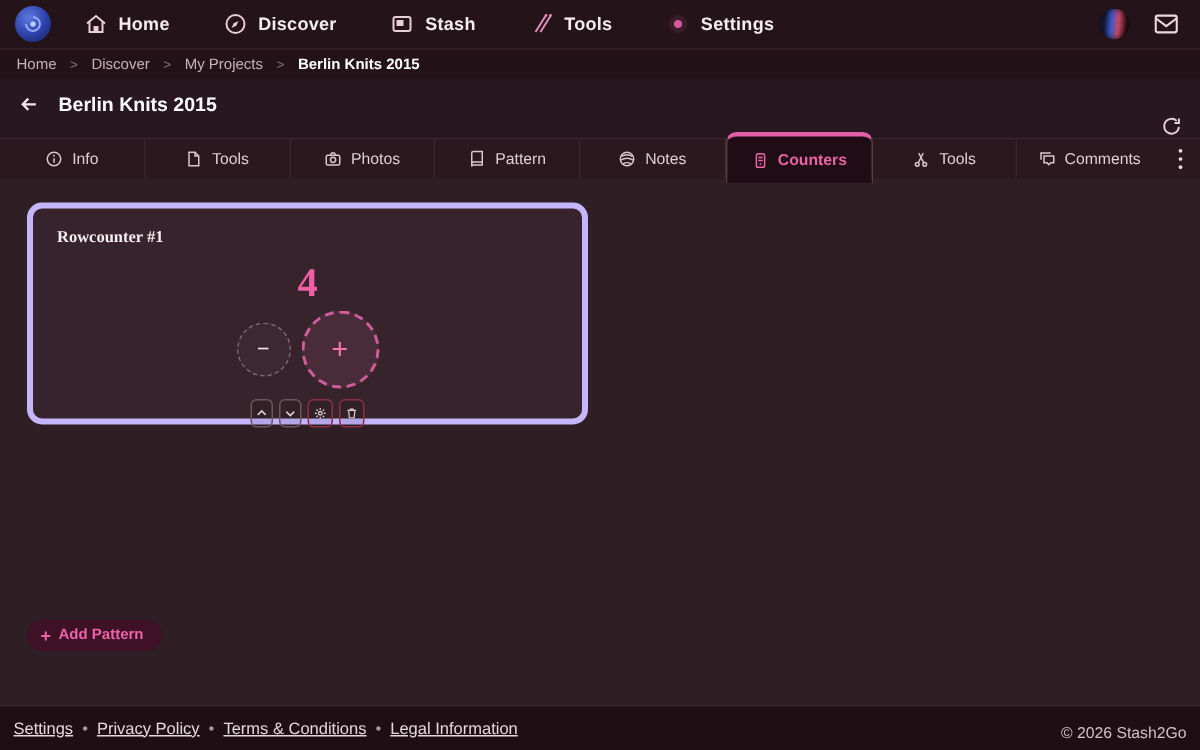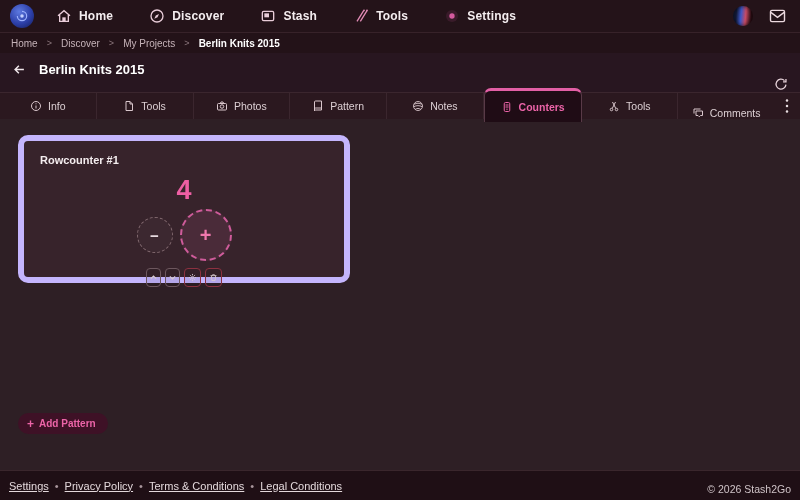--- a/index.html
+++ b/index.html
@@ -89,24 +89,25 @@
   .tab-more {
     flex: 0 0 26px; display: flex; align-items: center; justify-content: center;
     background: #2b181f; color: #e8dde1; cursor: pointer;
   }
   .tab-more svg { width: 4px; height: 14px; }
 
   
   .content { position: relative; height: 358px; background: #2e1f25; }
   .counter-card {
     position: absolute; left: 18px; top: 16px;
-    width: 332px; height: 148px;
+    width: 374px; height: 148px;
     background: #37232b;
-    border: 6px solid #c4b5fd; border-radius: 10px;
+    border: 4px solid #c4b5fd; border-radius: 10px;
     padding: 13px 16px 0;
+    font-family: Liberation Serif, serif;
   }
   .card-title { font-size: 11px; font-weight: bold; color: #f4edef; }
   .counter-value {
     text-align: center; font-size: 27px; line-height: 28px;
     font-weight: bold; color: #ee5fa4; margin-top: 10px;
   }
   .circle-row {
     display: flex; align-items: center; justify-content: center;
     gap: 7px; margin-top: 5px;
   }
@@ -316,21 +317,21 @@
     <div class="tab">
       <span class="tico">
         <svg viewBox="0 0 24 24" fill="none" stroke="currentColor" stroke-width="2">
             <circle cx="7" cy="19" r="2.5"></circle>
             <circle cx="17" cy="19" r="2.5"></circle>
             <path d="M8.5 16.8 15 4M15.5 16.8 9 4"></path>
           </svg>
       </span>
       <span>Tools</span>
     </div>
-    <div class="tab" style="border-right:none;align-items:flex-end;">
+    <div class="tab" style="border-right:none;">
       <span class="tico">
         <svg viewBox="0 0 24 24" fill="none" stroke="currentColor" stroke-width="2">
             <path d="M8 8h13v9h-4l-2.5 2.5L12 17H8z"></path>
             <path d="M4 13V4h13"></path>
           </svg>
       </span>
       <span>Comments</span>
     </div>
     <div class="tab-more">
       <svg viewBox="0 0 4 18">
@@ -381,15 +382,15 @@
   </div>
 </div>
 
 <div class="footer">
   <span class="f-link">Settings</span>
   <span class="f-sep">•</span>
   <span class="f-link">Privacy Policy</span>
   <span class="f-sep">•</span>
   <span class="f-link">Terms &amp; Conditions</span>
   <span class="f-sep">•</span>
-  <span class="f-link">Legal Conditions</span>
+  <span class="f-link">Legal Information</span>
   <span class="f-copy">© 2026 Stash2Go</span>
 </div>
 
 </body></html>

